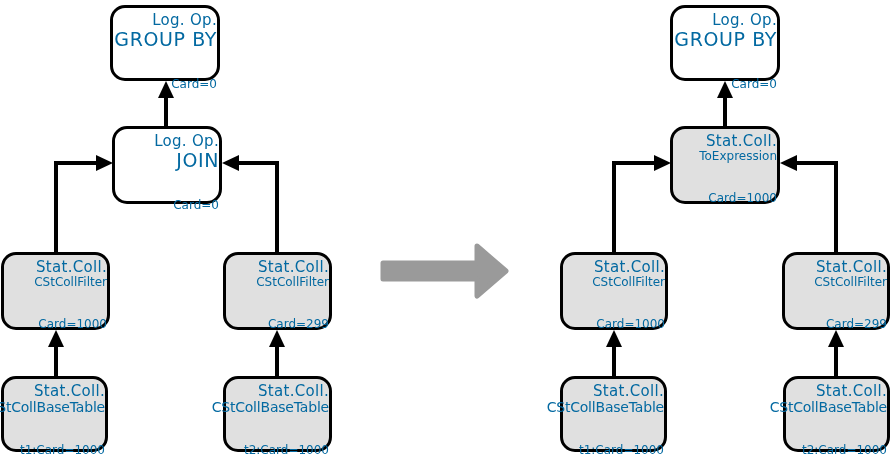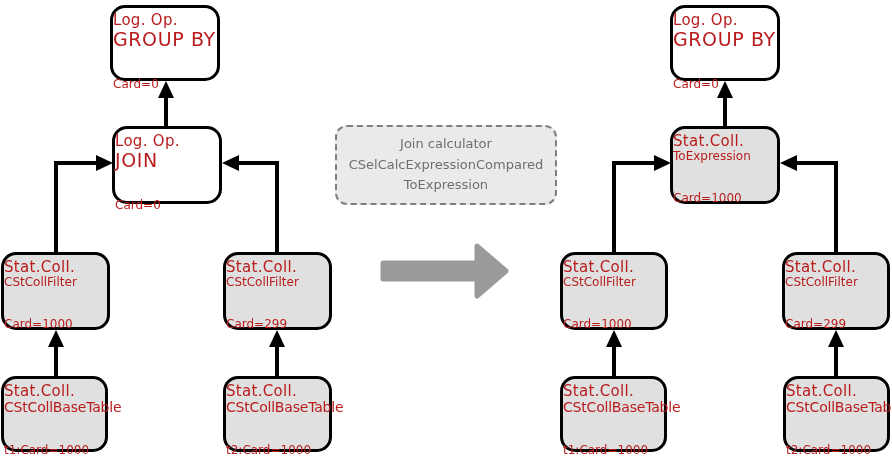--- a/index.html
+++ b/index.html
@@ -20,25 +20,25 @@
     font-family:"DejaVu Sans","Liberation Sans",sans-serif;
     overflow:hidden;
   }
   .node{
     position:absolute;
     box-sizing:border-box;
     border:3px solid var(--node-border);
     border-radius:15px;
     display:flex;
     flex-direction:column;
-    align-items:flex-start;
+    align-items:flex-end;
     justify-content:space-evenly;
     padding:4px 0;
     text-align:center;
-    color:#b91c1c;
+    color:#0369a1;
     line-height:1.1;
   }
   .node.white{background:var(--white-node-fill);}
   .node.gray{background:var(--gray-node-fill);}
   .node .l1{font-size:15px;letter-spacing:.3px;white-space:nowrap;}
   .node .l2{font-size:12px;white-space:nowrap;}
   .node .l2.big{font-size:19px;letter-spacing:.6px;}
   .node .l3{font-size:12px;white-space:nowrap;margin-top:29px;}
   .node .l2.tight{font-size:14px;letter-spacing:-.2px;}
 
@@ -117,25 +117,20 @@
   <div class="vline" style="left:275px;top:161px;height:91px"></div>
   <div class="hline" style="left:239px;top:161px;width:38px"></div>
   <div class="arr left" style="left:222px;top:155px"></div>
 
   <div class="vline" style="left:54px;top:345px;height:31px"></div>
   <div class="arr up" style="left:48px;top:330px"></div>
 
   <div class="vline" style="left:275px;top:345px;height:31px"></div>
   <div class="arr up" style="left:269px;top:330px"></div>
 
-  <div class="note">
-    <div>Join calculator</div>
-    <div>CSelCalcExpressionCompared</div>
-    <div>ToExpression</div>
-  </div>
 
   <svg class="transform-arrow" width="134" height="62" viewBox="0 0 134 62">
     <polygon points="5,23 99,23 99,6 128,31 99,56 99,39 5,39" fill="var(--transform-arrow)" stroke="var(--transform-arrow)" stroke-width="5" stroke-linejoin="round"></polygon>
   </svg>
 
   <div class="node white" style="left:670px;top:5px;width:110px;height:76px">
     <div class="l1">Log. Op.</div>
     <div class="l2 big">GROUP BY</div>
     <div class="l3">Card=0</div>
   </div>

